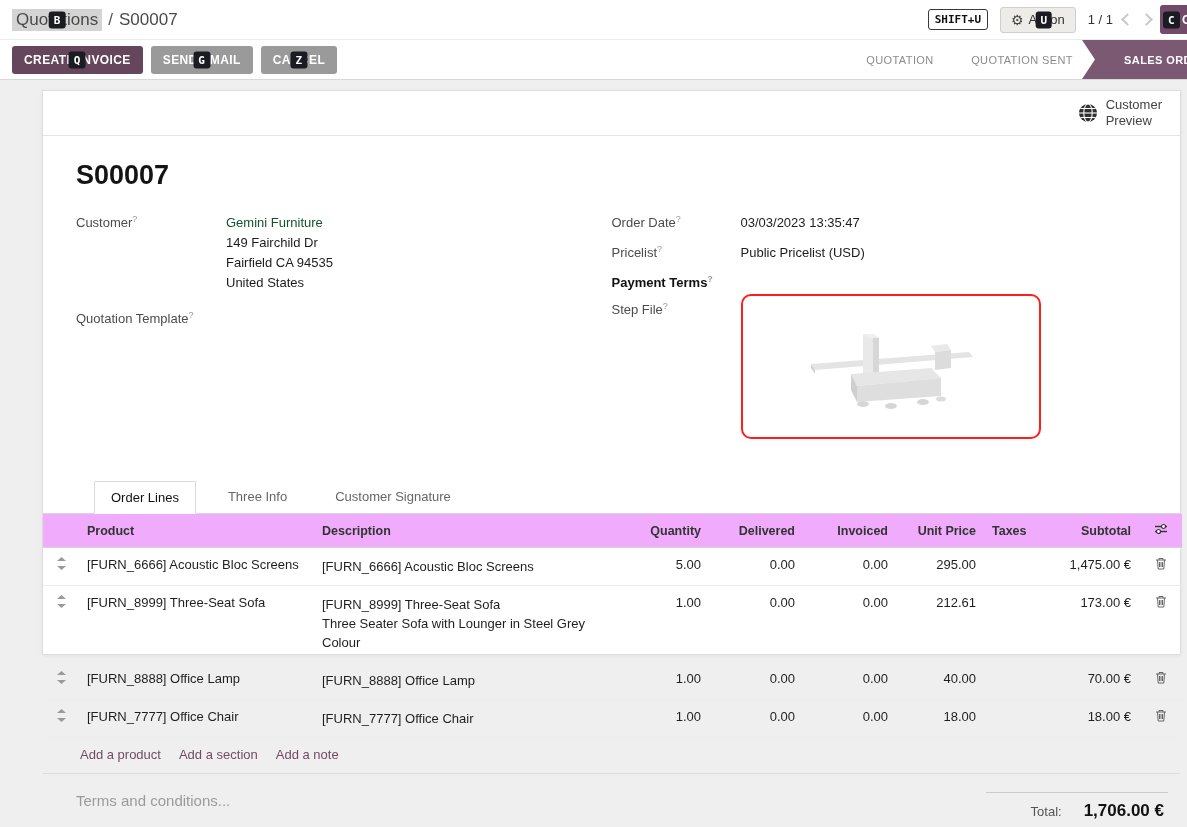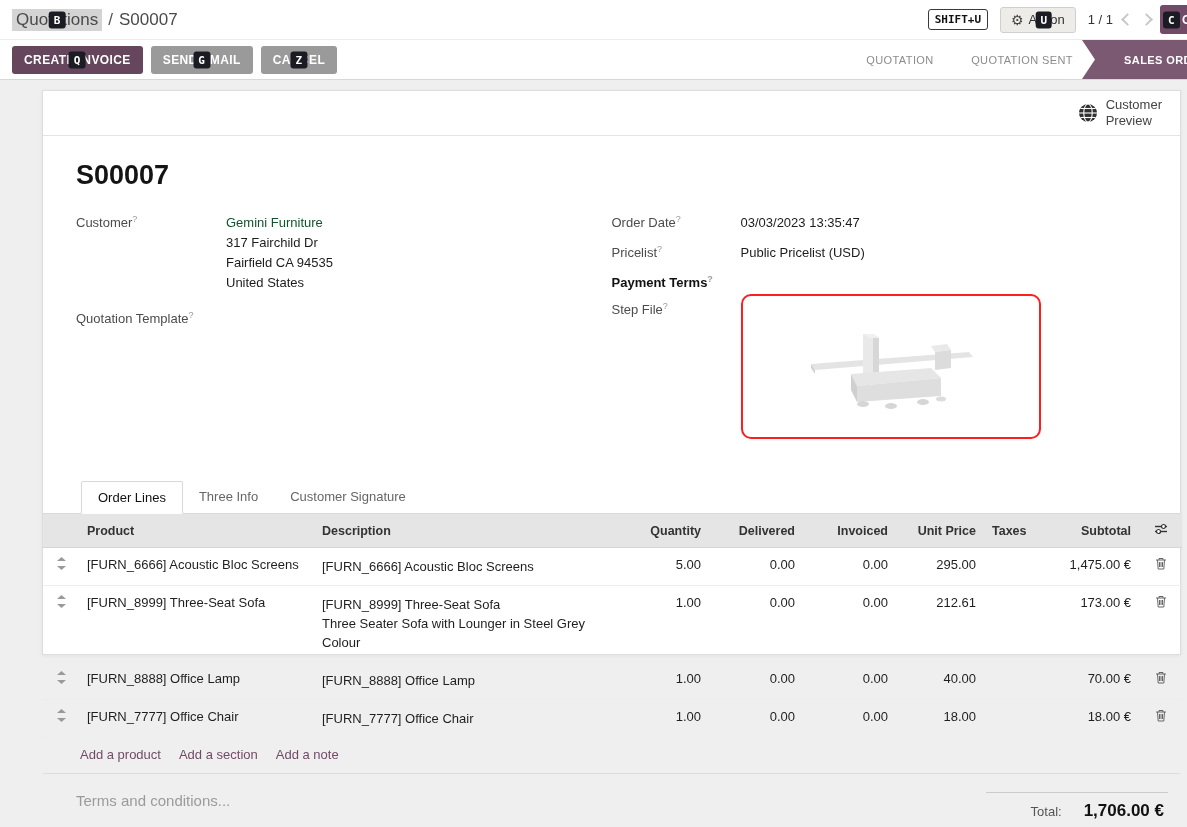--- a/index.html
+++ b/index.html
@@ -52,27 +52,27 @@
   .fcol.right .flabel { width:129px; flex:0 0 129px; }
   .flabel sup { font-size:9px; color:#999; }
   .flabel.bold { font-weight:700; color:#111; }
   .fvalue { font-size:13px; color:#1c1c1c; line-height:20px; }
   .link { color:#14532d; cursor:pointer; }
   .tmpl-row { margin-top:16px; }
 
   .step-file-box { width:300px; height:145px; border:2px solid #ff1d1d; border-radius:10px; background:#fff; display:flex; align-items:center; justify-content:center; margin-top:-6px; cursor:pointer; }
 
   
-  .tabs { margin-top:32px; border-bottom:1px solid #d9d9d9; padding-left:38px; display:flex; font-size:13px; }
+  .tabs { margin-top:32px; border-bottom:1px solid #d9d9d9; padding-left:51px; display:flex; font-size:13px;gap:16px; }
   .tab { padding:8px 16px; color:#666; cursor:pointer; }
   .tab.active { border:1px solid #d9d9d9; border-bottom:1px solid #fff; margin-bottom:-1px; background:#fff; color:#111; border-radius:2px 2px 0 0; }
 
   
   table.lines { width:100%; border-collapse:collapse; table-layout:fixed; font-size:13px; }
-  table.lines th { background:#e5e5e5; border-bottom:1px solid #d5d5d5; font-weight:700; color:#333; font-size:12.5px; padding:9px 8px; text-align:left; }
+  table.lines th { background:#f0abfc; border-bottom:1px solid #d5d5d5; font-weight:700; color:#333; font-size:12.5px; padding:9px 8px; text-align:left; }
   table.lines th.num { text-align:right; }
   table.lines td { border-bottom:1px solid #ededed; padding:9px 8px; vertical-align:top; color:#1f1f1f; }
   td.num { text-align:right; }
   .blue { color:#2b6cc4; }
   .handle-cell, .trash-cell { text-align:center; cursor:grab; }
   .trash-cell { cursor:pointer; }
   .desc-line { line-height:19px; }
   .addlinks { display:flex; gap:18px; padding:9px 0 11px 37px; border-bottom:1px solid #ddd; font-size:13px; }
   .addlinks span { color:#714B67; cursor:pointer; }
 
@@ -167,21 +167,21 @@
 
   <div class="fields">
 
     <div class="fcol left">
       <div class="frow">
         <div class="flabel">
           <span>Customer</span><sup>?</sup>
         </div>
         <div class="fvalue">
           <div class="link">Gemini Furniture</div>
-          <div>317 Fairchild Dr</div>
+          <div>149 Fairchild Dr</div>
           <div>Fairfield CA 94535</div>
           <div>United States</div>
         </div>
       </div>
       <div class="frow tmpl-row">
         <div class="flabel">
           <span>Quotation Template</span><sup>?</sup>
         </div>
         <div class="fvalue"></div>
       </div>

